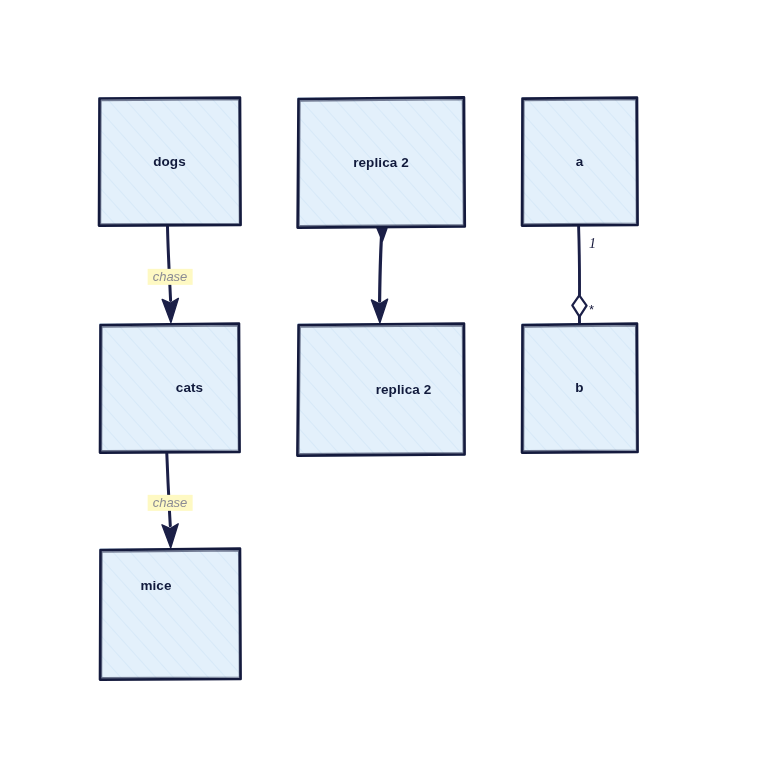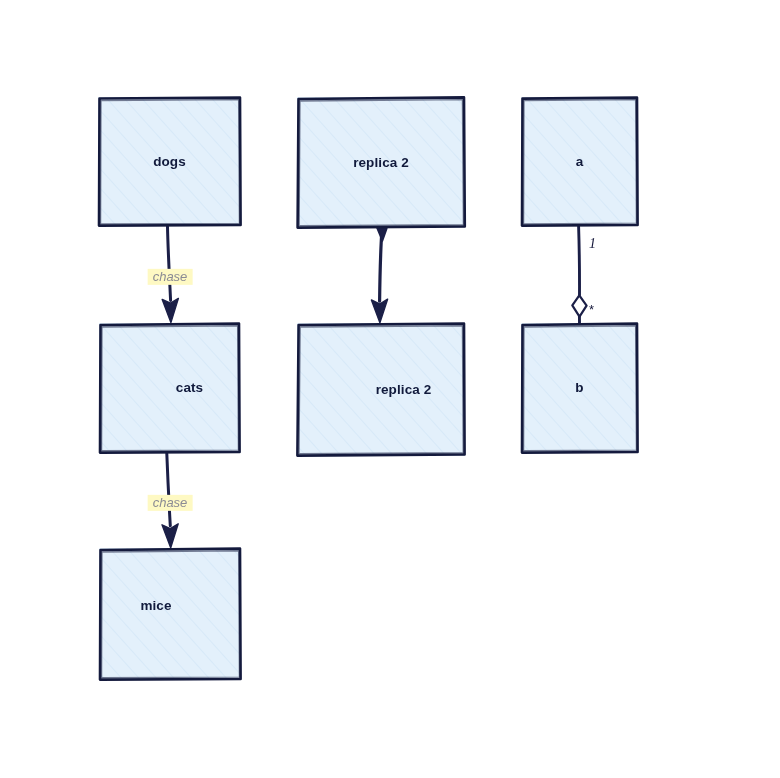--- a/index.html
+++ b/index.html
@@ -169,21 +169,21 @@
   </svg>
 
   <div class="node" style="left:98px; top:97px; width:143px; height:129px;">
     <span class="node-label">dogs</span>
   </div>
 
   <div class="node" style="left:99px; top:323px; width:141px; height:130px;padding-left:40px;">
     <span class="node-label">cats</span>
   </div>
 
-  <div class="node" style="left:99px; top:540px; width:114px; height:132px;">
+  <div class="node" style="left:99px; top:520px; width:114px; height:132px;">
     <span class="node-label">mice</span>
   </div>
 
   <div class="node" style="left:297px; top:97px; width:168px; height:131px;">
     <span class="node-label">replica 2</span>
   </div>
 
   <div class="node" style="left:297px; top:323px; width:168px; height:133px;padding-left:45px;">
     <span class="node-label">replica 2</span>
   </div>

